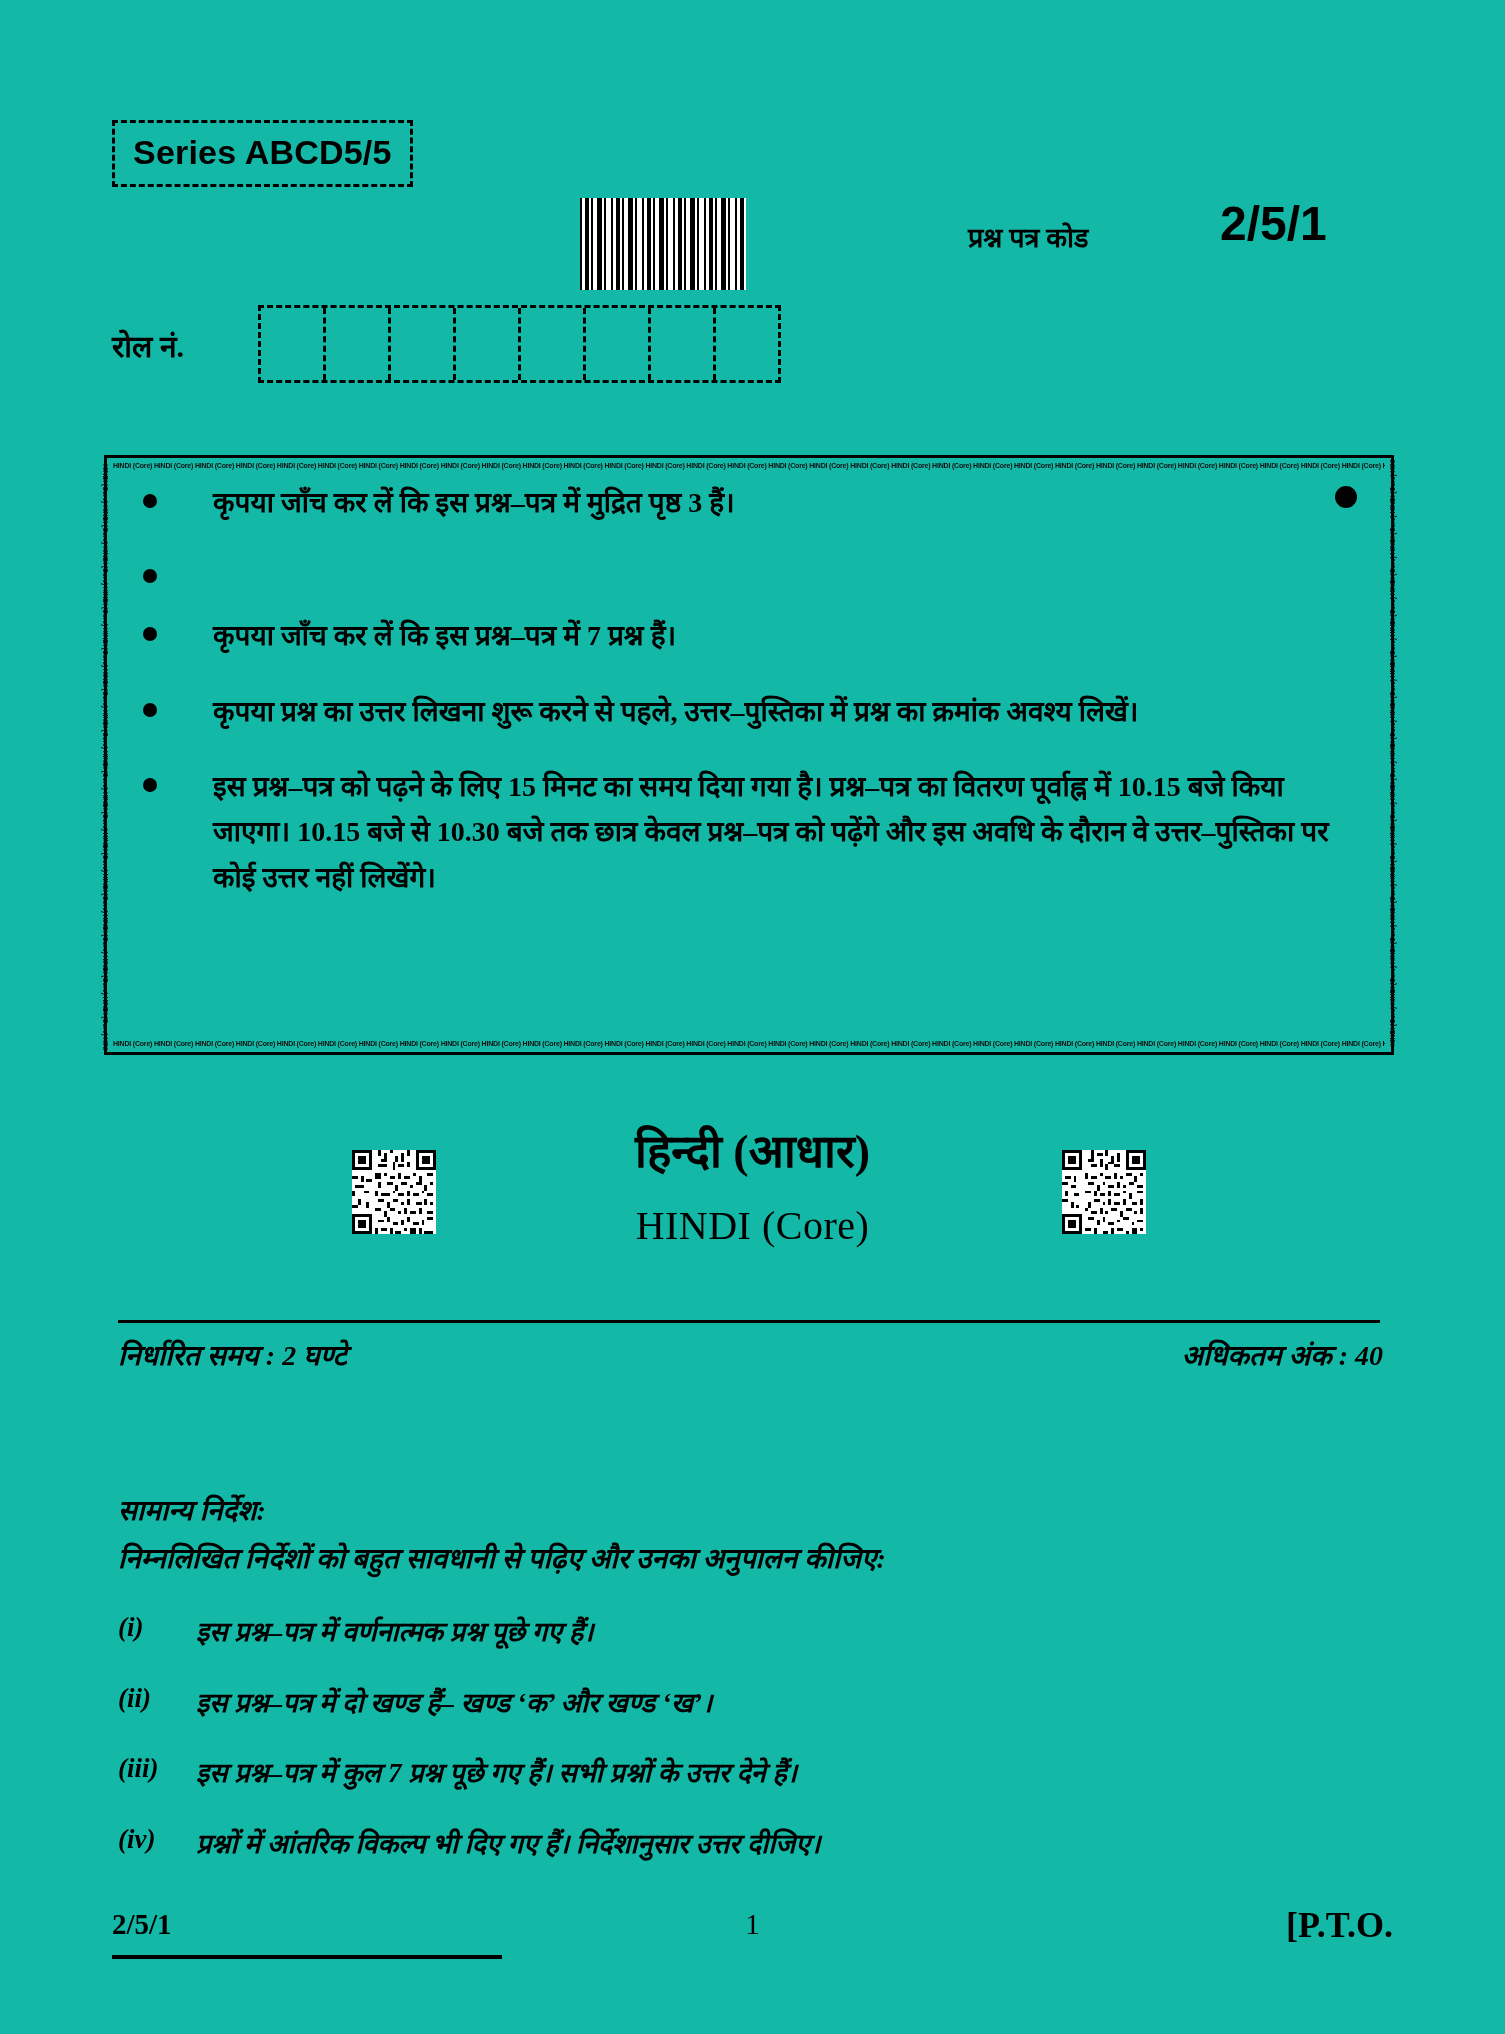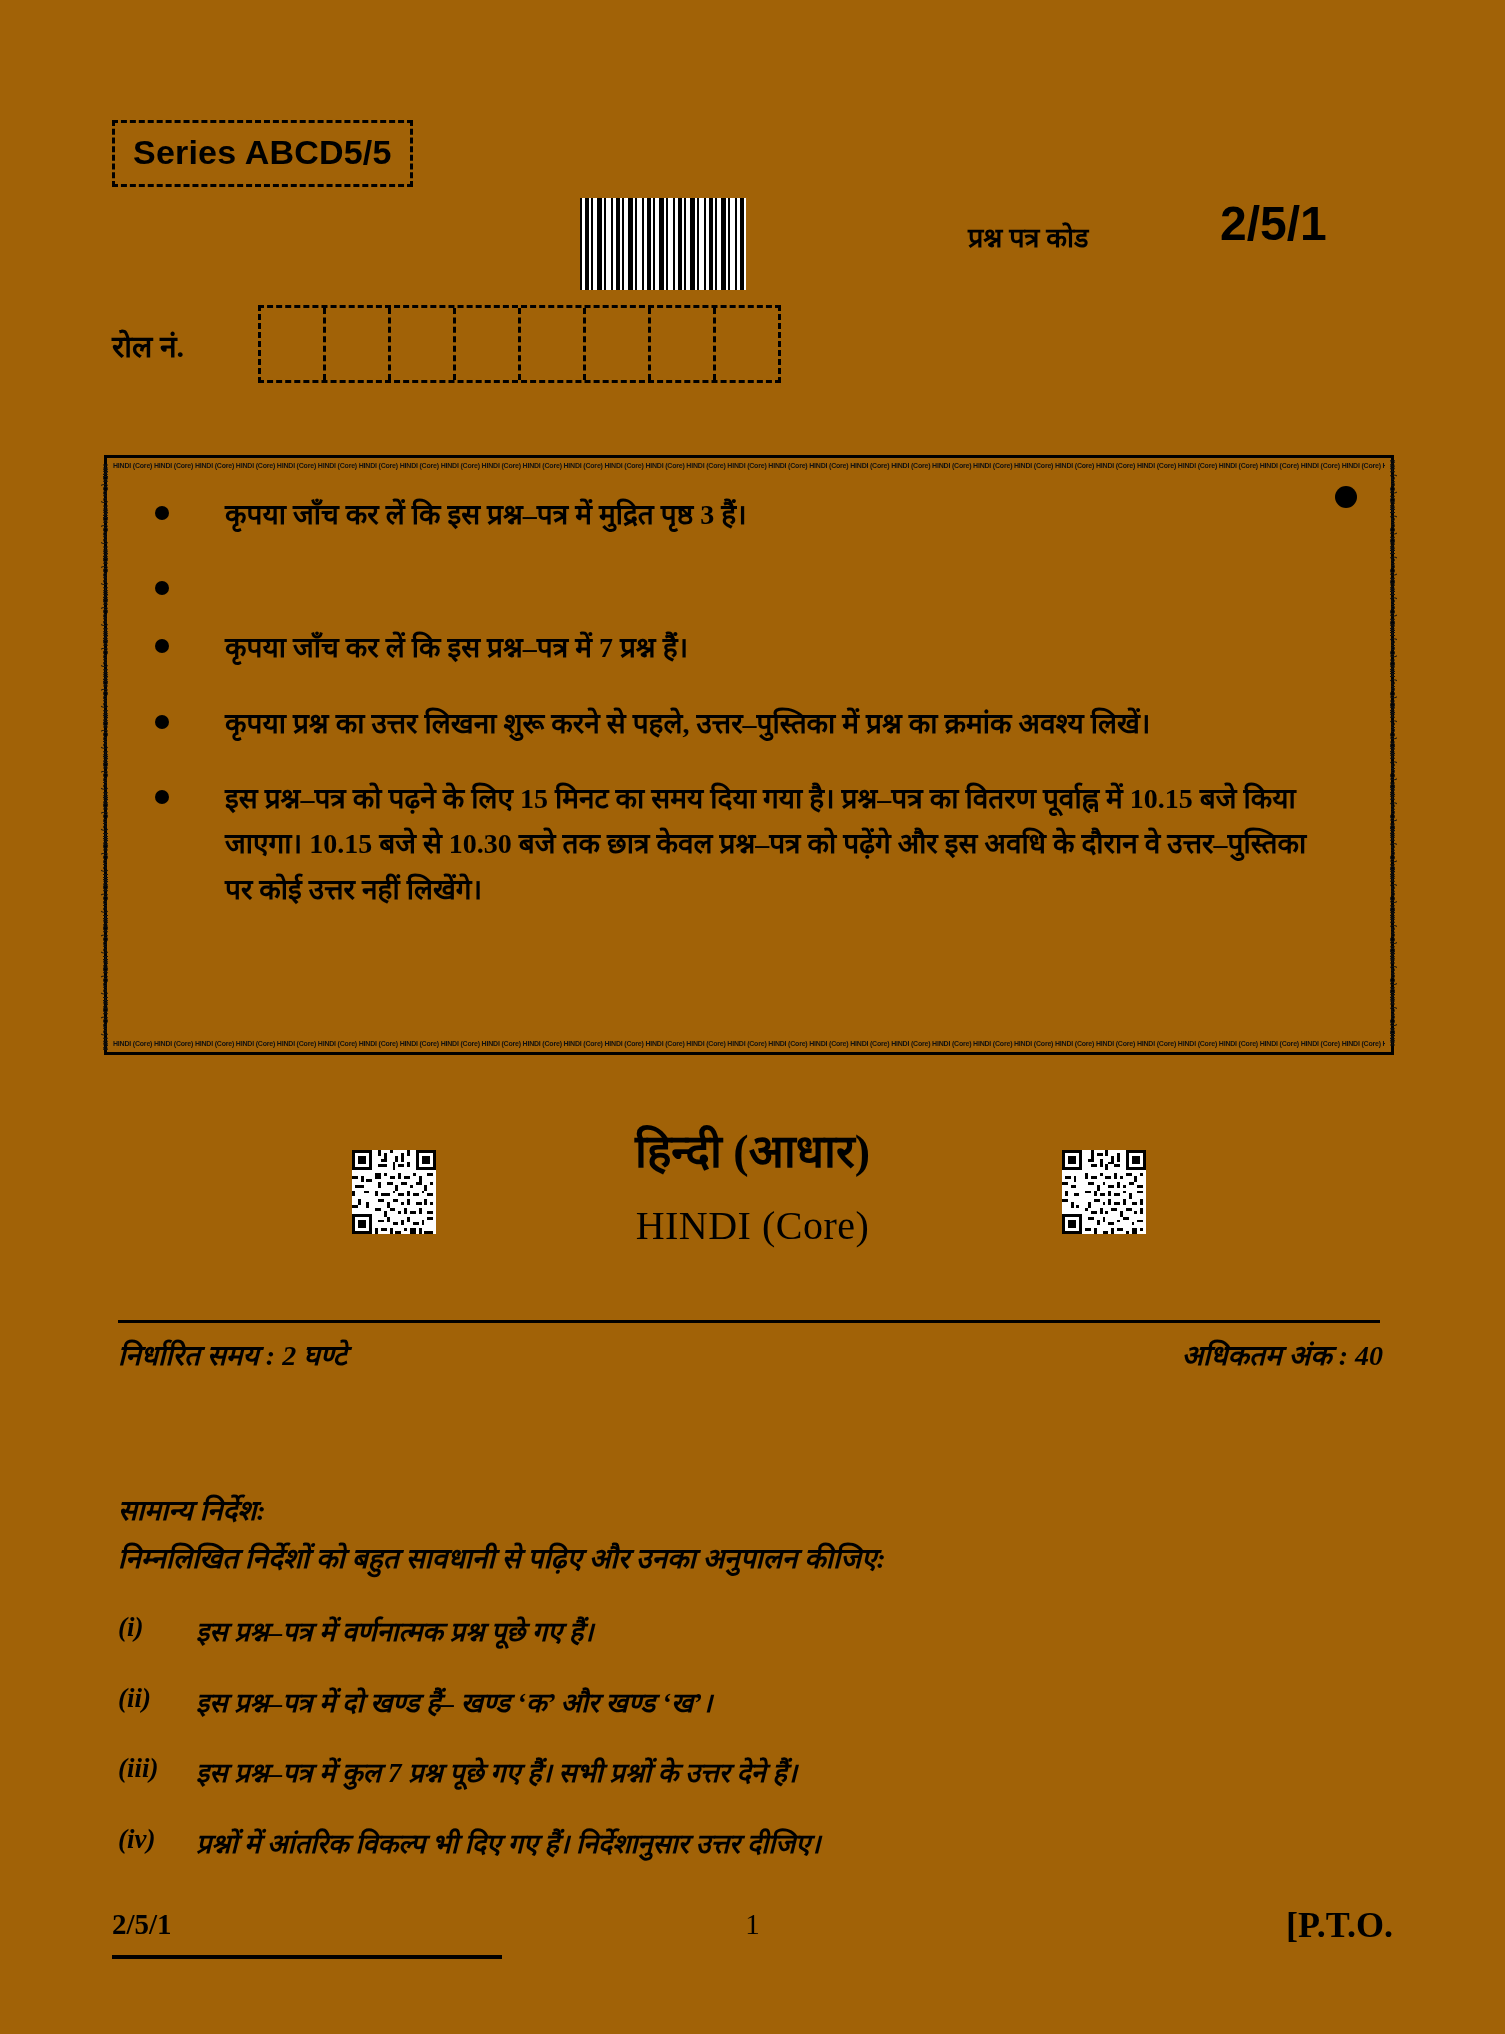--- a/index.html
+++ b/index.html
@@ -8,21 +8,21 @@
     background: #ffffff;
   }
   body {
     font-family: "Liberation Serif", "DejaVu Serif", serif;
     color: #000000;
   }
   #page {
     position: relative;
     width: 1505px;
     height: 2034px;
-    background: #a16207;
+    background: #14b8a6;
     overflow: hidden;
   }
 
   
   .dashed {
     border: 3px dashed #000;
   }
   .devanagari {
     font-family: "Liberation Serif", "DejaVu Sans", sans-serif;
   }
@@ -163,21 +163,21 @@
     background: #000;
     border-radius: 50%;
   }
   #instr-list {
     position: absolute;
     left: 22px;
     top: 22px;
     right: 22px;
     bottom: 14px;
     padding: 0;
-    margin: 12px;
+    margin: 0;
     list-style: none;
   }
   #instr-list li {
     display: flex;
     align-items: flex-start;
     margin-bottom: 30px;
   }
   #instr-list li .bullet {
     flex: 0 0 auto;
     width: 14px;

